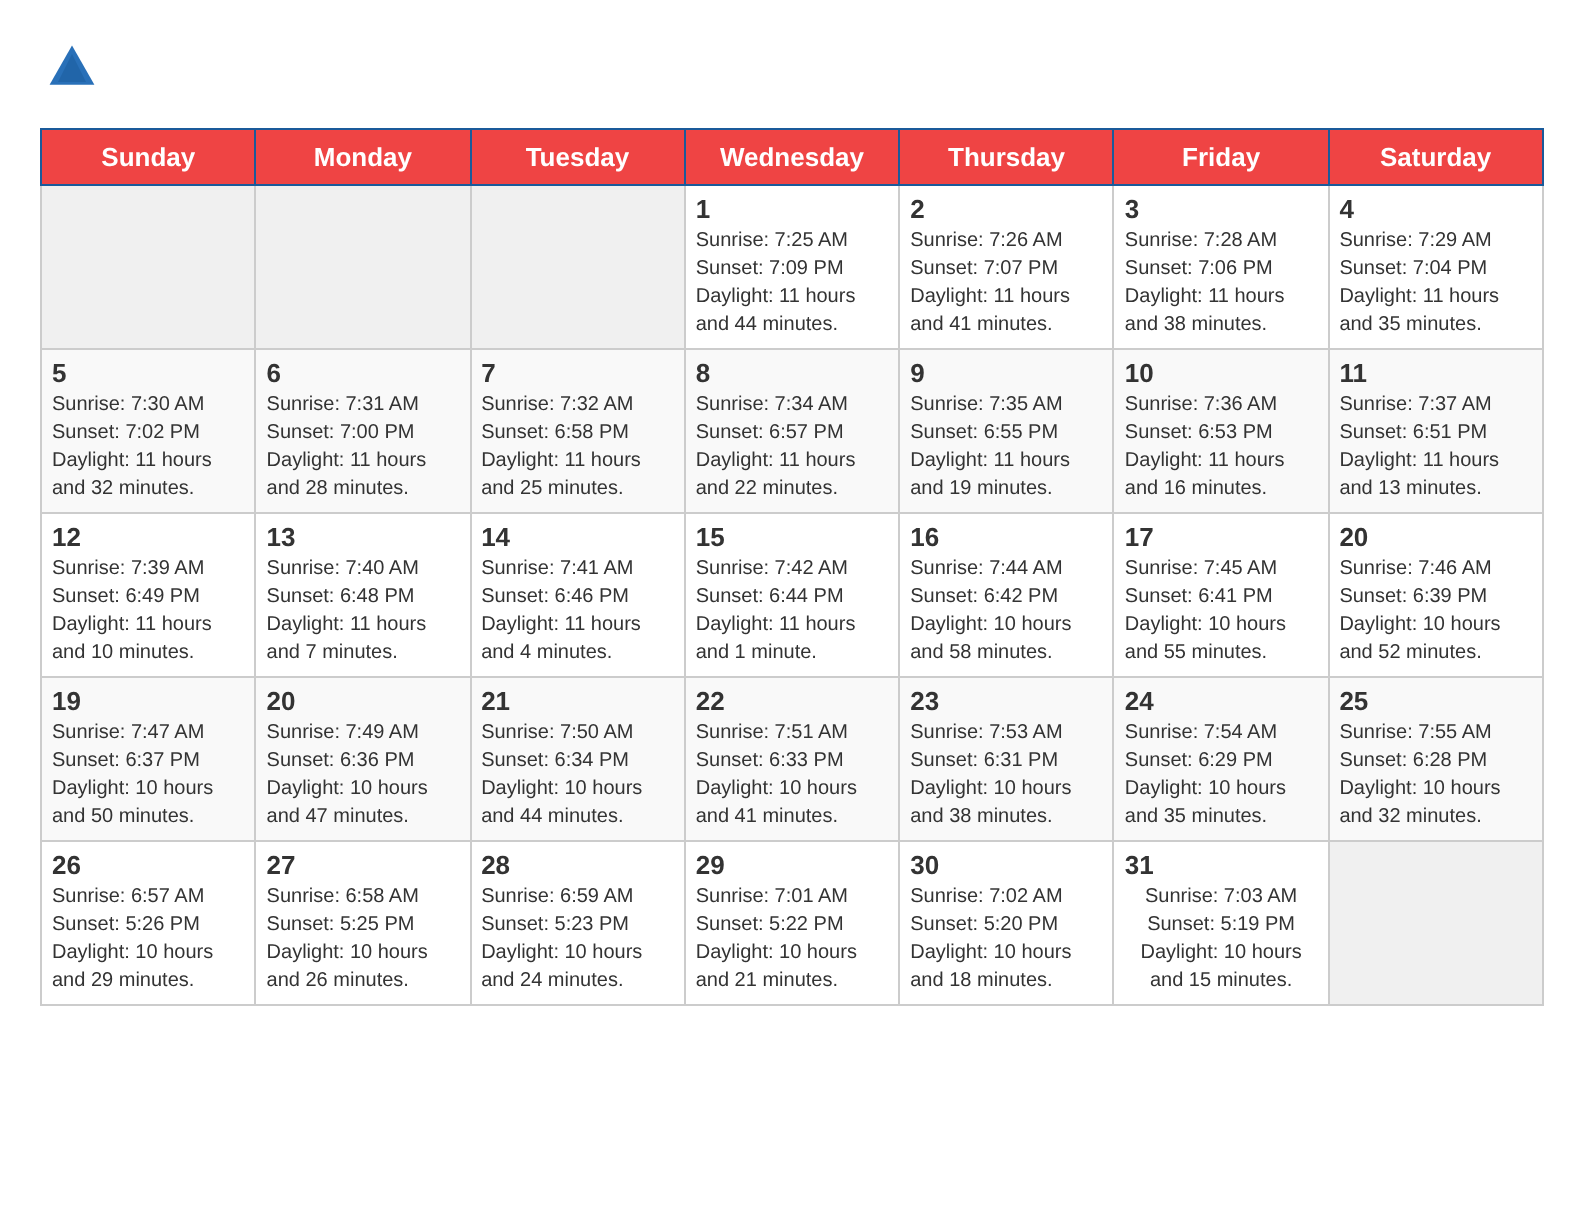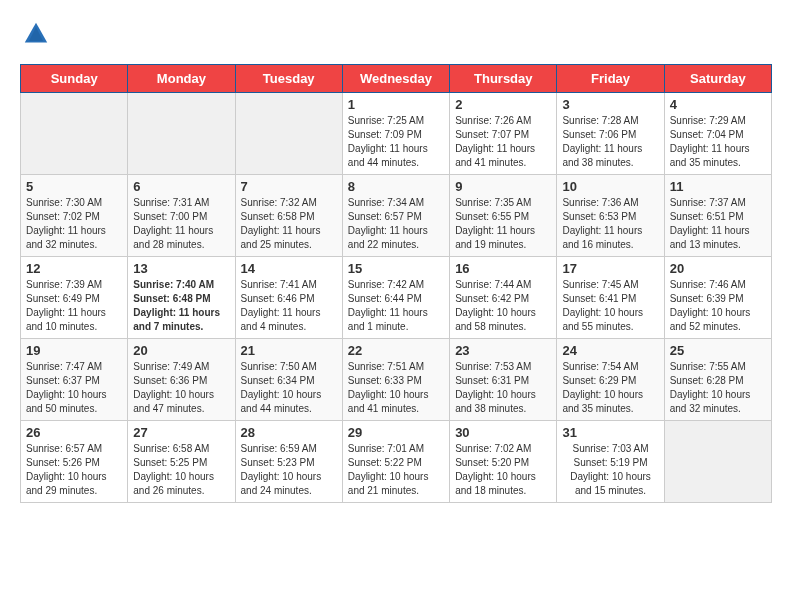--- a/index.html
+++ b/index.html
@@ -197,21 +197,21 @@
       </tr>
       <tr>
         <td>
           <span class="day-num">12</span>
           <div class="day-info" style="white-space: pre-line;">Sunrise: 7:39 AM
 Sunset: 6:49 PM
 Daylight: 11 hours and 10 minutes.</div>
         </td>
         <td>
           <span class="day-num">13</span>
-          <div class="day-info" style="white-space: pre-line; font-weight: bold;">Sunrise: 7:40 AM
+          <div class="day-info" style="white-space: pre-line;">Sunrise: 7:40 AM
 Sunset: 6:48 PM
 Daylight: 11 hours and 7 minutes.</div>
         </td>
         <td>
           <span class="day-num">14</span>
           <div class="day-info" style="white-space: pre-line;">Sunrise: 7:41 AM
 Sunset: 6:46 PM
 Daylight: 11 hours and 4 minutes.</div>
         </td>
         <td>

